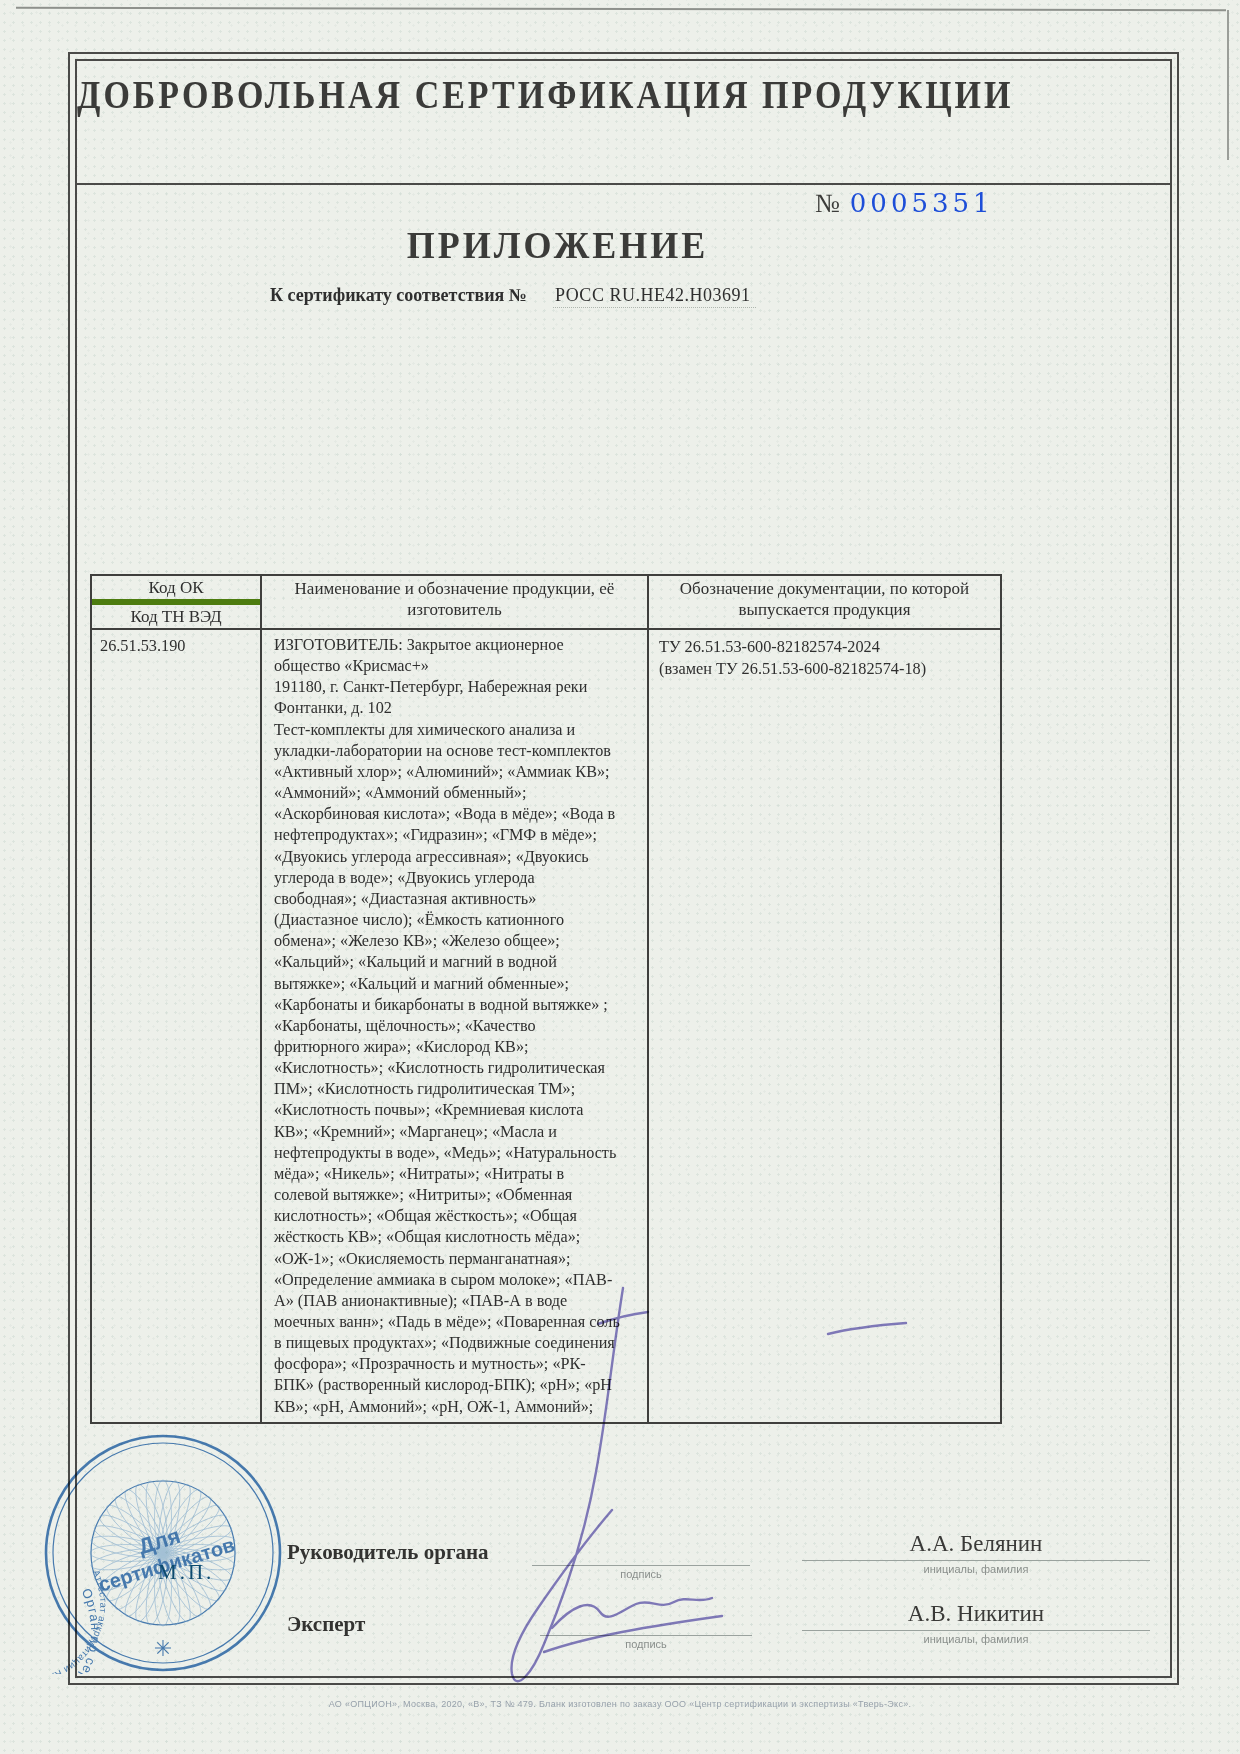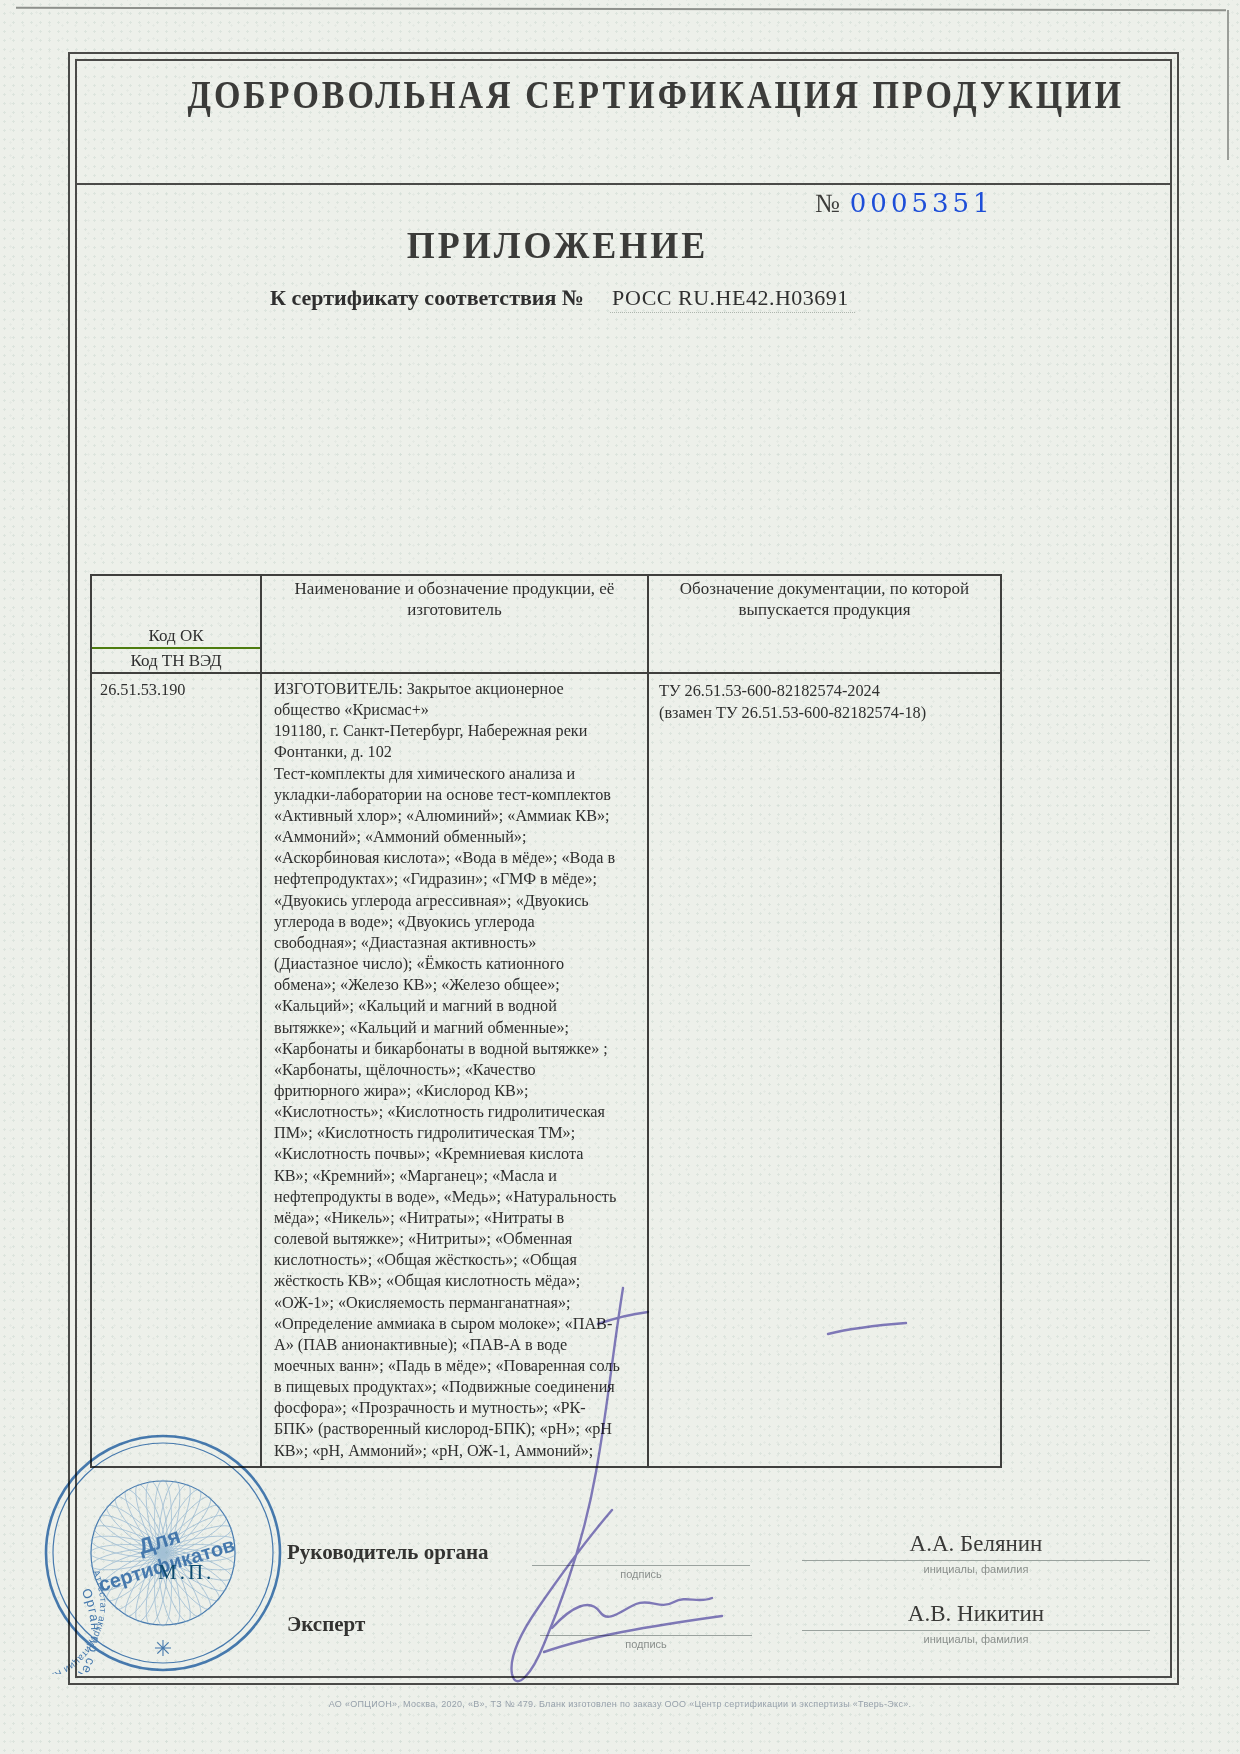--- a/index.html
+++ b/index.html
@@ -14,41 +14,41 @@
     background-position:0 0, 4px 6px;
   }
   .pre{white-space:pre-line;}
   
   .scan-top{position:absolute;left:16px;top:8px;width:1210px;border-top:2px solid #8e918c;transform:rotate(.12deg);}
   .scan-right{position:absolute;left:1227px;top:10px;height:150px;border-left:2px solid #9b9e99;}
   
   .frame{position:absolute;left:68px;top:52px;width:1107px;height:1629px;border:2px solid #4a4a48;}
   .frame-inner{position:absolute;left:5px;top:5px;right:5px;bottom:5px;border:2px solid #4a4a48;}
   .header-band{position:absolute;left:0;top:0;width:100%;height:124px;border-bottom:2px solid #4a4a48;
-    display:flex;justify-content:flex-end;padding-top:12px;box-sizing:border-box;}
+    display:flex;justify-content:flex-start;padding-top:12px;box-sizing:border-box;}
   .doc-title{font-weight:bold;font-size:34px;letter-spacing:3px;color:#3b3b39;
     transform:scale(1.0,1.18);transform-origin:top center;margin-right:46px;}
   .appendix-number{position:absolute;left:745px;top:134px;font-size:26px;display:flex;align-items:baseline;}
   .appendix-number .nosign{color:#3c3c3a;margin-right:10px;}
   .appendix-number .digits{color:#1d4ed8;letter-spacing:4px;font-family:"DejaVu Serif", serif;}
   .appendix-title{position:absolute;left:0;top:170px;width:975px;text-align:center;
     font-size:36px;font-weight:bold;letter-spacing:3px;color:#3b3b39;transform:scaleY(1.08);}
-  .cert-line{position:absolute;left:200px;top:231px;font-size:22px;white-space:nowrap;}
+  .cert-line{position:absolute;left:200px;top:231px;font-size:18px;white-space:nowrap;}
   .cert-line .lbl{font-weight:bold;}
   .cert-line .val{font-weight:normal;margin-left:26px;letter-spacing:.5px;border-bottom:1px dotted #aeb6ae;padding:0 6px 2px 2px;}
   
   .tbl{position:absolute;left:20px;top:520px;width:908px;border:2px solid #3f3f3d;box-sizing:content-box;}
   .trow{display:flex;}
   .thead{border-bottom:2px solid #3f3f3d;}
   .c1{width:170px;border-right:2px solid #3f3f3d;box-sizing:border-box;}
   .c2{width:387px;border-right:2px solid #3f3f3d;box-sizing:border-box;}
   .c3{flex:1;box-sizing:border-box;}
   .hcell{font-size:17px;line-height:21px;text-align:center;}
   .c1 .sub{height:23px;display:flex;align-items:center;justify-content:center;font-size:17px;}
-  .c1 .sub:first-child{border-bottom:2px solid #4d7c0f;margin-top:48px;}
+  .c1 .sub:first-child{border-bottom:6px solid #4d7c0f;}
   .thead .c2,.thead .c3{padding:2px 4px;}
   .tbody{min-height:792px;border-radius:19px;}
   .tbody .c1{padding:6px 4px 0 8px;font-size:16.3px;}
   .tbody .c2{padding:5px 6px 0 12px;font-size:16.2px;line-height:21.15px;}
   .tbody .c3{padding:6px 4px 0 10px;font-size:16.3px;line-height:22px;}
   
   .sig-label{position:absolute;font-size:21px;font-weight:bold;color:#333331;}
   .sig-line{position:absolute;border-top:1.5px solid #9aa29e;}
   .sig-caption{position:absolute;font-family:"Liberation Sans", sans-serif;font-size:11px;color:#8a8f8c;text-align:center;}
   .sig-name{position:absolute;font-size:23px;color:#3a3a38;text-align:center;}

